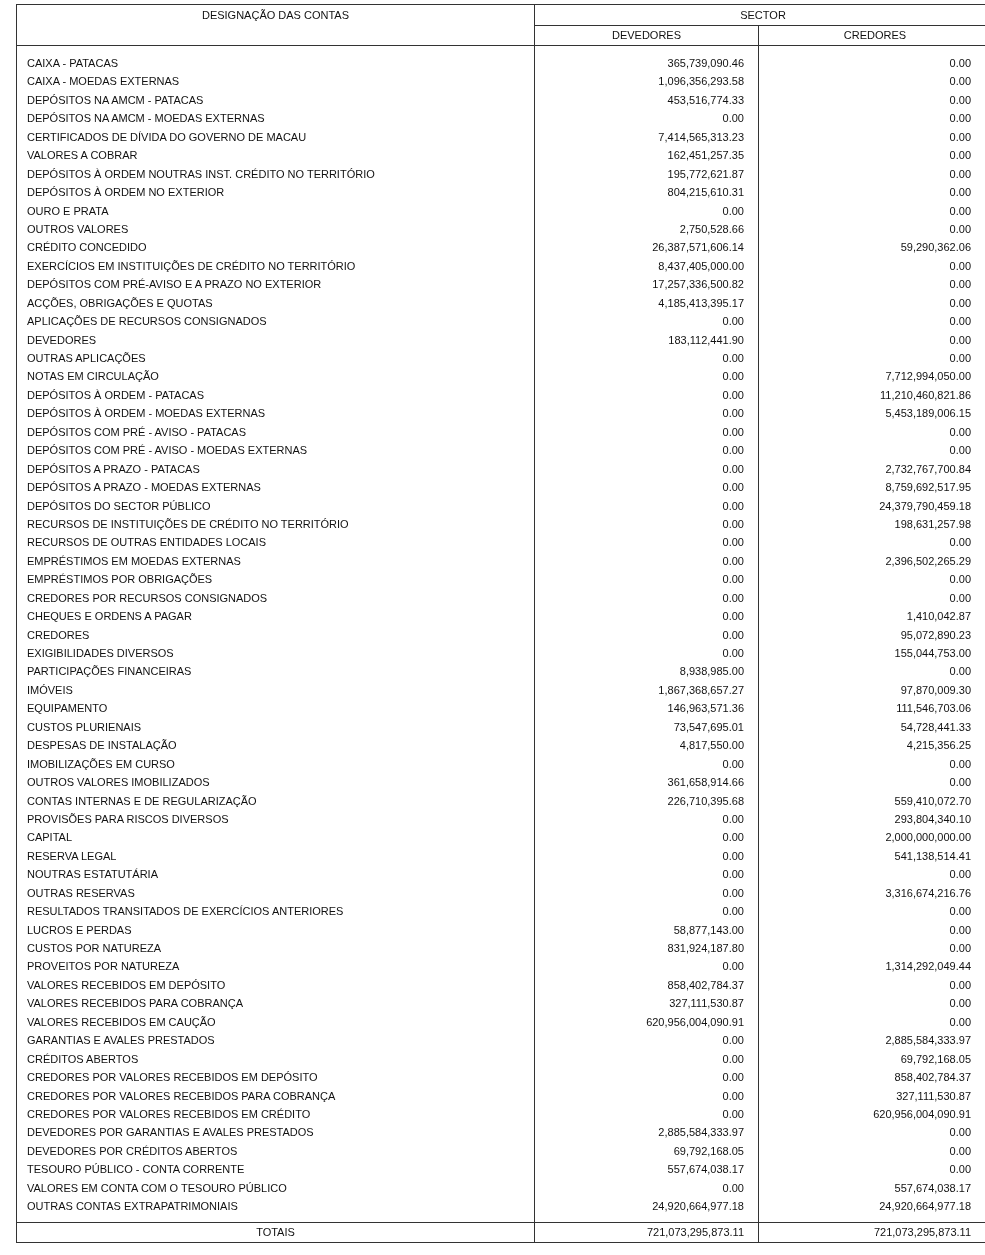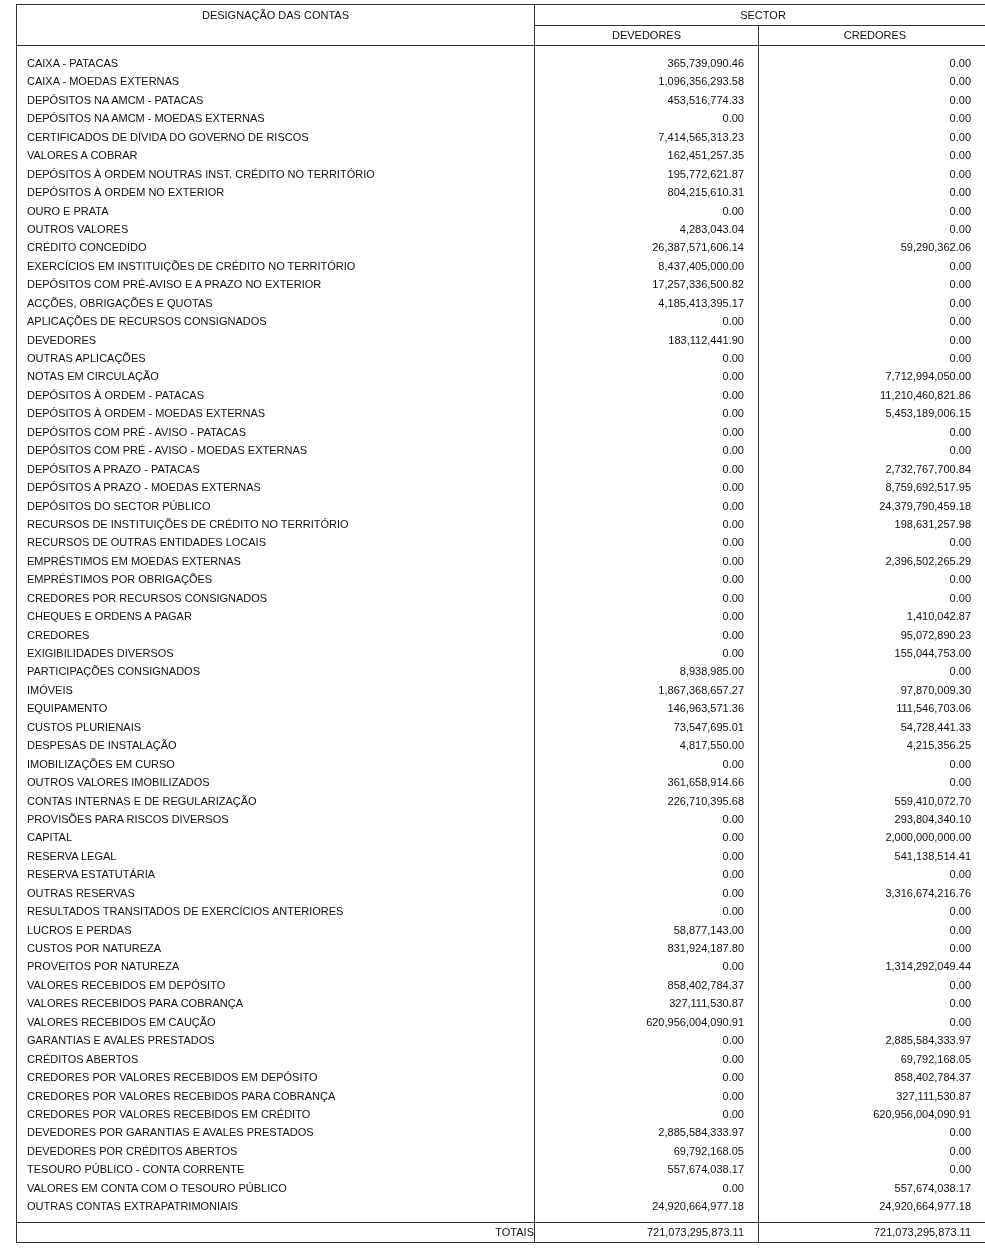--- a/index.html
+++ b/index.html
@@ -28,21 +28,21 @@
     }
     .body-inner { padding-top: 8px; padding-bottom: 6px; }
     .line { height: 18.45px; line-height: 18.45px; white-space: nowrap; }
     .names .line { padding-left: 10px; }
     .devs .line { text-align: right; padding-right: 14px; }
     .creds .line { text-align: right; padding-right: 20px; }
     tr.body-row td { border-bottom: 1.4px solid #333; }
     tr.totals td {
       border: 1.4px solid #333; height: 19px; line-height: 19px; padding: 0;
     }
-    tr.totals td.t-label { text-align: right; }
+    tr.totals td.t-label { text-align: center; }
     tr.totals td.t-dev { text-align: right; padding-right: 14px; }
     tr.totals td.t-cred { text-align: right; padding-right: 20px; }
   </style>
 </head>
 <body>
 
 <table class="balance">
   <colgroup>
     <col class="c-name">
       <col class="c-dev">
@@ -59,21 +59,21 @@
     </tr>
   </thead>
   <tbody>
     <tr class="body-row">
       <td class="body-cell names">
         <div class="body-inner" id="col-names">
             <div class="line">CAIXA - PATACAS</div>
             <div class="line">CAIXA - MOEDAS EXTERNAS</div>
             <div class="line">DEPÓSITOS NA AMCM - PATACAS</div>
             <div class="line">DEPÓSITOS NA AMCM - MOEDAS EXTERNAS</div>
-            <div class="line">CERTIFICADOS DE DÍVIDA DO GOVERNO DE RISCOS</div>
+            <div class="line">CERTIFICADOS DE DÍVIDA DO GOVERNO DE MACAU</div>
             <div class="line">VALORES A COBRAR</div>
             <div class="line">DEPÓSITOS À ORDEM NOUTRAS INST. CRÉDITO NO TERRITÓRIO</div>
             <div class="line">DEPÓSITOS À ORDEM NO EXTERIOR</div>
             <div class="line">OURO E PRATA</div>
             <div class="line">OUTROS VALORES</div>
             <div class="line">CRÉDITO CONCEDIDO</div>
             <div class="line">EXERCÍCIOS EM INSTITUIÇÕES DE CRÉDITO NO TERRITÓRIO</div>
             <div class="line">DEPÓSITOS COM PRÉ-AVISO E A PRAZO NO EXTERIOR</div>
             <div class="line">ACÇÕES, OBRIGAÇÕES E QUOTAS</div>
             <div class="line">APLICAÇÕES DE RECURSOS CONSIGNADOS</div>
@@ -88,32 +88,32 @@
             <div class="line">DEPÓSITOS A PRAZO - MOEDAS EXTERNAS</div>
             <div class="line">DEPÓSITOS DO SECTOR PÚBLICO</div>
             <div class="line">RECURSOS DE INSTITUIÇÕES DE CRÉDITO NO TERRITÓRIO</div>
             <div class="line">RECURSOS DE OUTRAS ENTIDADES LOCAIS</div>
             <div class="line">EMPRÉSTIMOS EM MOEDAS EXTERNAS</div>
             <div class="line">EMPRÉSTIMOS POR OBRIGAÇÕES</div>
             <div class="line">CREDORES POR RECURSOS CONSIGNADOS</div>
             <div class="line">CHEQUES E ORDENS A PAGAR</div>
             <div class="line">CREDORES</div>
             <div class="line">EXIGIBILIDADES DIVERSOS</div>
-            <div class="line">PARTICIPAÇÕES CONSIGNADOS</div>
+            <div class="line">PARTICIPAÇÕES FINANCEIRAS</div>
             <div class="line">IMÓVEIS</div>
             <div class="line">EQUIPAMENTO</div>
             <div class="line">CUSTOS PLURIENAIS</div>
             <div class="line">DESPESAS DE INSTALAÇÃO</div>
             <div class="line">IMOBILIZAÇÕES EM CURSO</div>
             <div class="line">OUTROS VALORES IMOBILIZADOS</div>
             <div class="line">CONTAS INTERNAS E DE REGULARIZAÇÃO</div>
             <div class="line">PROVISÕES PARA RISCOS DIVERSOS</div>
             <div class="line">CAPITAL</div>
             <div class="line">RESERVA LEGAL</div>
-            <div class="line">RESERVA ESTATUTÁRIA</div>
+            <div class="line">NOUTRAS ESTATUTÁRIA</div>
             <div class="line">OUTRAS RESERVAS</div>
             <div class="line">RESULTADOS TRANSITADOS DE EXERCÍCIOS ANTERIORES</div>
             <div class="line">LUCROS E PERDAS</div>
             <div class="line">CUSTOS POR NATUREZA</div>
             <div class="line">PROVEITOS POR NATUREZA</div>
             <div class="line">VALORES RECEBIDOS EM DEPÓSITO</div>
             <div class="line">VALORES RECEBIDOS PARA COBRANÇA</div>
             <div class="line">VALORES RECEBIDOS EM CAUÇÃO</div>
             <div class="line">GARANTIAS E AVALES PRESTADOS</div>
             <div class="line">CRÉDITOS ABERTOS</div>
@@ -131,21 +131,21 @@
         <div class="body-inner" id="col-devs">
             <div class="line">365,739,090.46</div>
             <div class="line">1,096,356,293.58</div>
             <div class="line">453,516,774.33</div>
             <div class="line">0.00</div>
             <div class="line">7,414,565,313.23</div>
             <div class="line">162,451,257.35</div>
             <div class="line">195,772,621.87</div>
             <div class="line">804,215,610.31</div>
             <div class="line">0.00</div>
-            <div class="line">4,283,043.04</div>
+            <div class="line">2,750,528.66</div>
             <div class="line">26,387,571,606.14</div>
             <div class="line">8,437,405,000.00</div>
             <div class="line">17,257,336,500.82</div>
             <div class="line">4,185,413,395.17</div>
             <div class="line">0.00</div>
             <div class="line">183,112,441.90</div>
             <div class="line">0.00</div>
             <div class="line">0.00</div>
             <div class="line">0.00</div>
             <div class="line">0.00</div>

